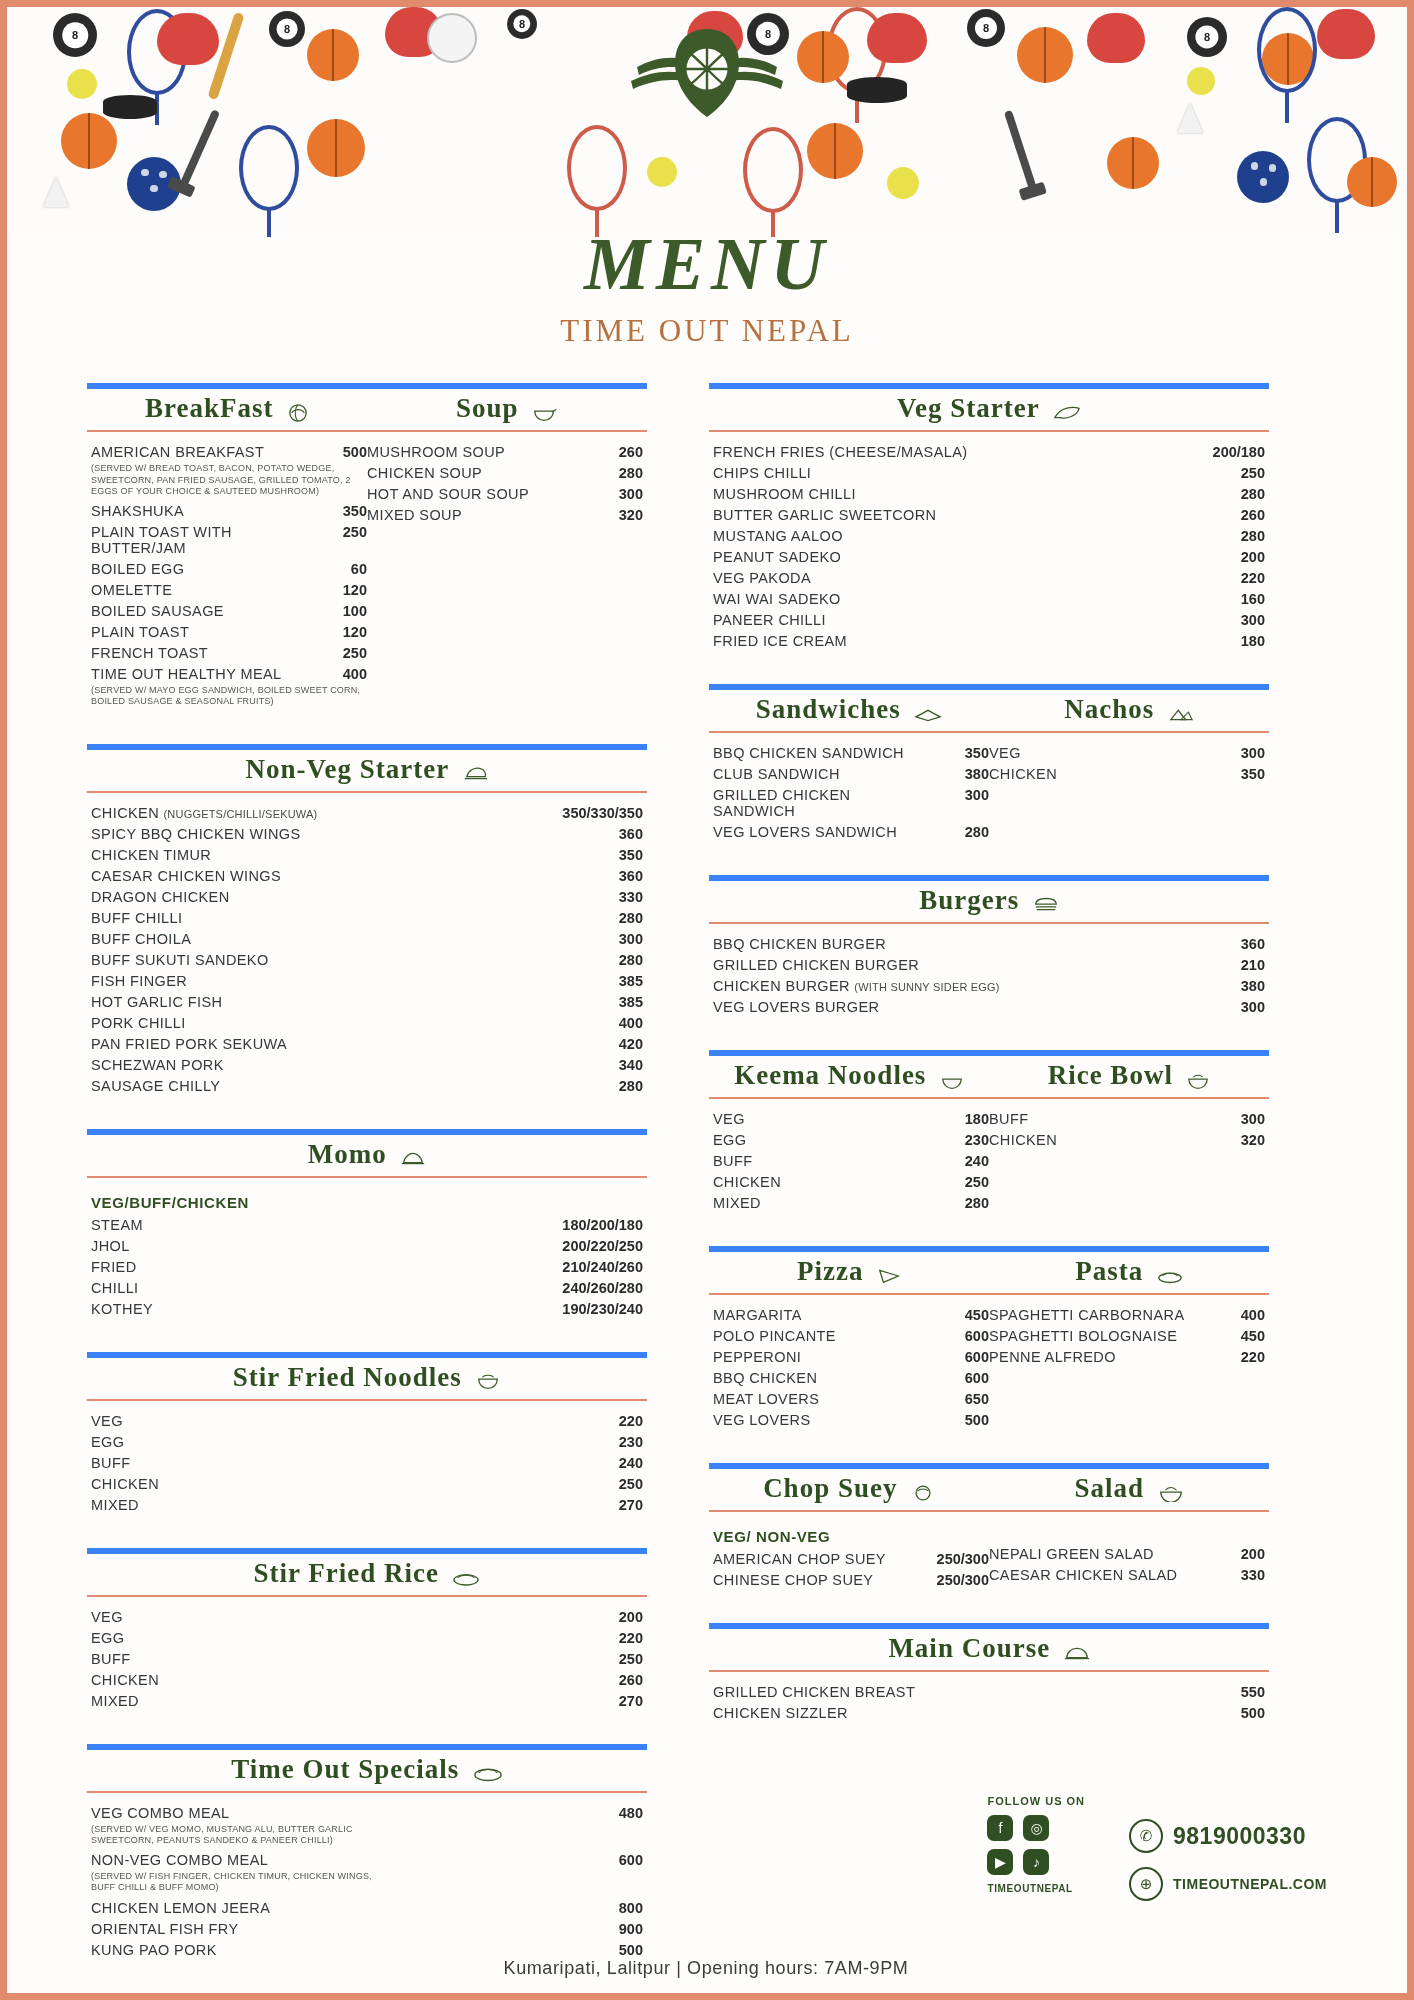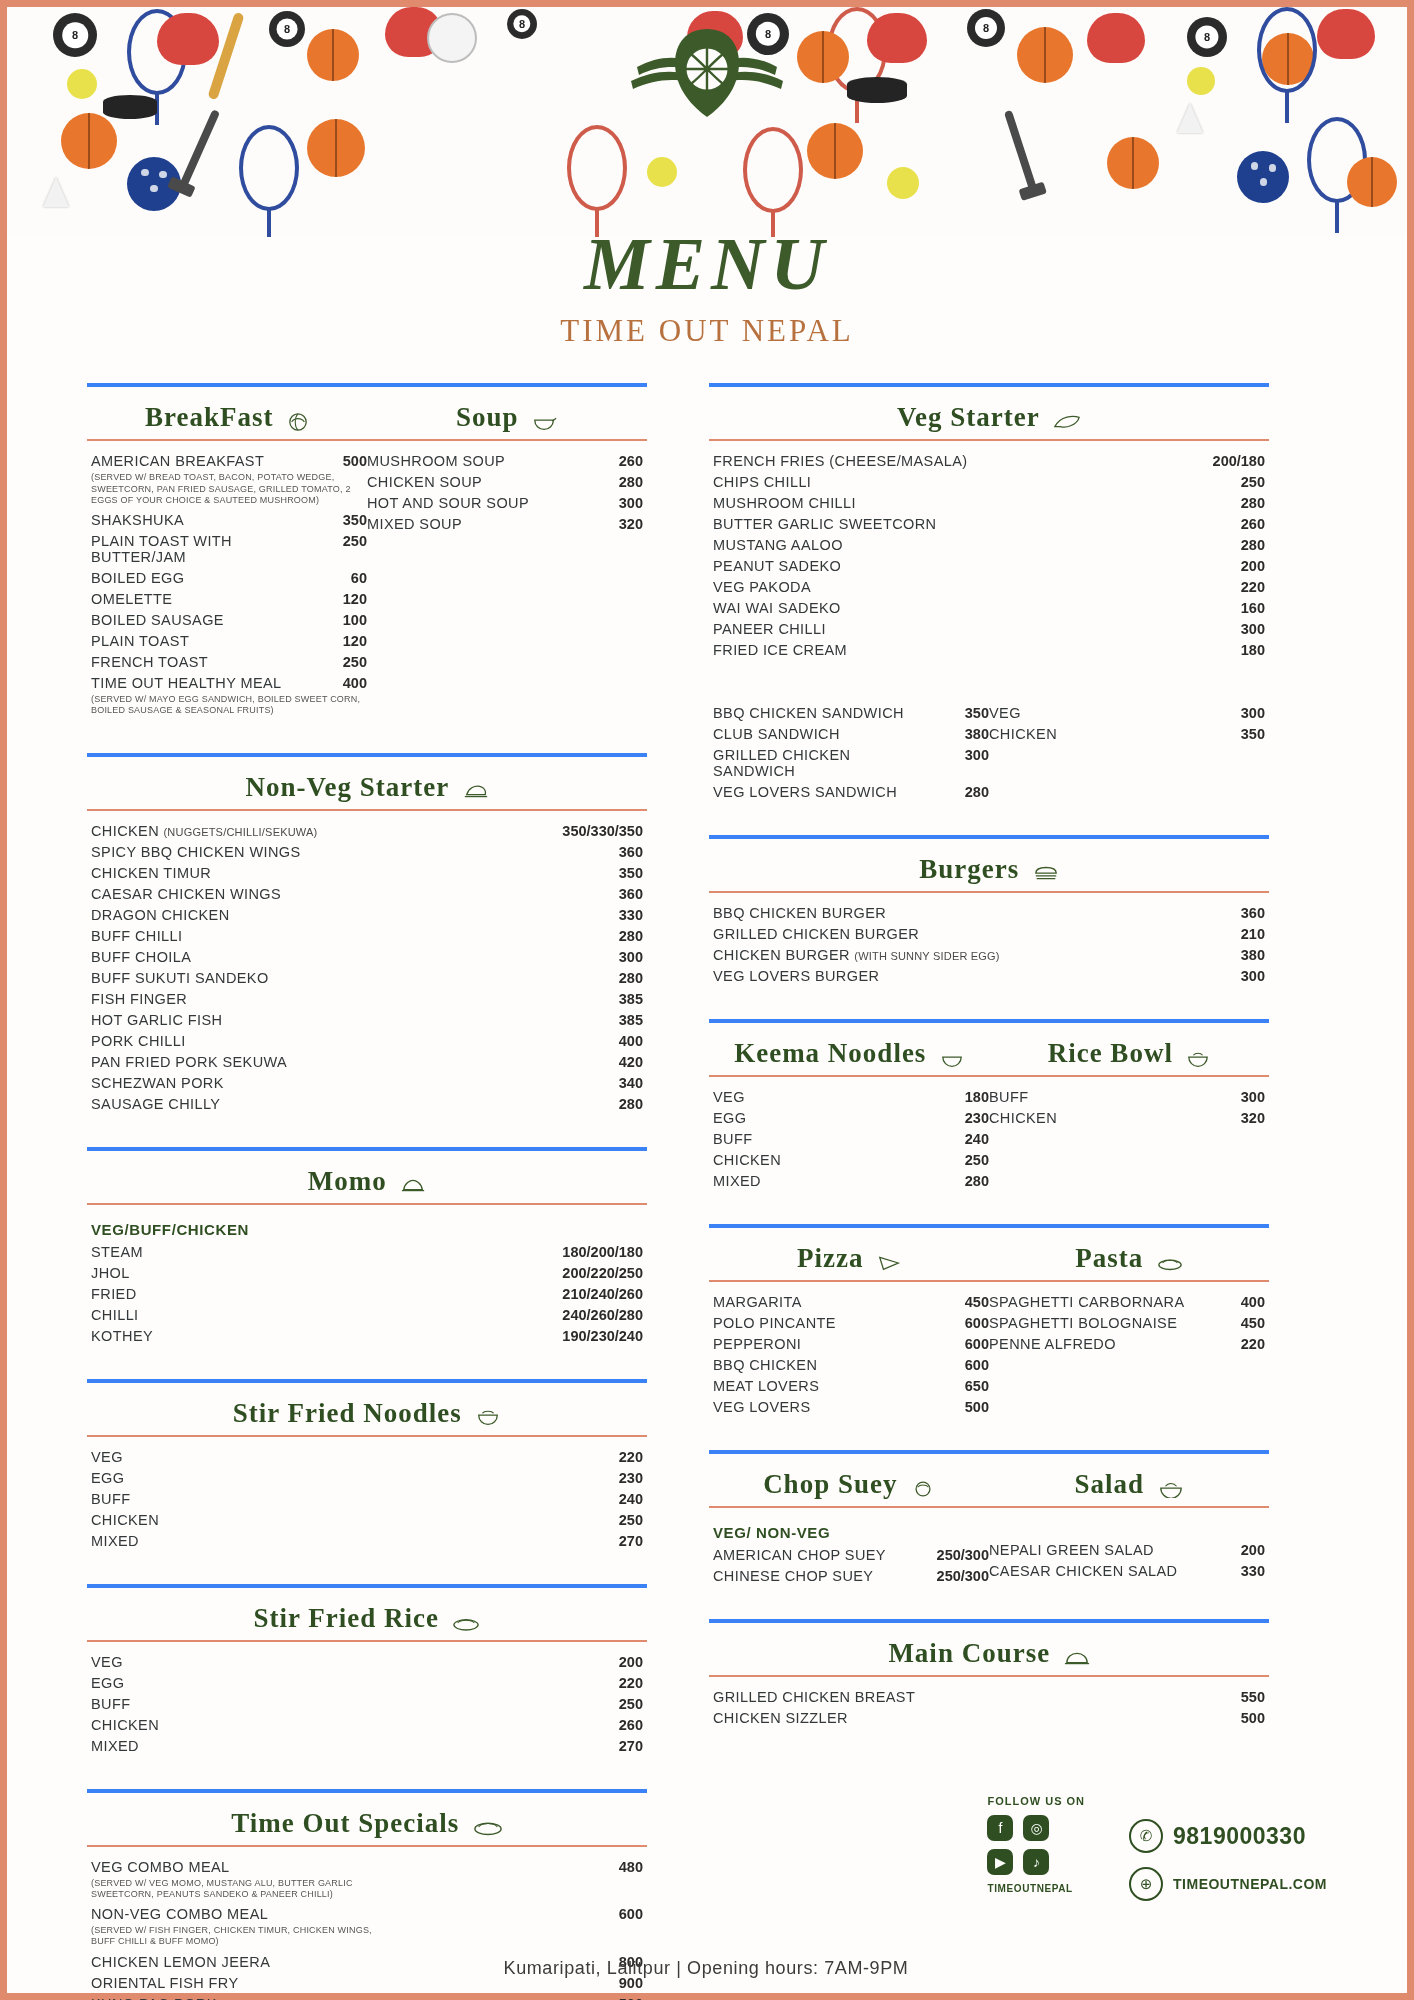--- a/index.html
+++ b/index.html
@@ -63,22 +63,22 @@
     font-size:31px;letter-spacing:3px;color:#b7713f;margin:14px 0 0;
   }
   
   .columns{display:flex;gap:62px;padding:34px 80px 0 80px;}
   .col{flex:1;}
   .col.left{max-width:560px;}
   .col.right{max-width:560px;}
 
   .sec{margin-bottom:26px;}
   .sec-head{
-    border-top:4px solid #3b82f6;border-bottom:2px solid #e08a6e;
-    padding:15px 0 6px;text-align:center;position:relative;
+    border-top:6px solid #3b82f6;border-bottom:2px solid #e08a6e;
+    padding:4px 0 6px;text-align:center;position:relative;
   }
   .sec-head h2{
     margin:0;font-family:"Liberation Serif", serif;font-size:27px;
     color:#2f4f22;letter-spacing:1px;font-weight:bold;display:inline-block;
   }
   .sec-head .ico{display:inline-block;vertical-align:middle;margin-left:9px;}
   .dual{display:flex;}
   .dual .half{flex:1;text-align:center;}
   .dual .half.first{border-right:0;}
   .rows{padding:12px 4px 4px 4px;}
@@ -544,20 +544,39 @@
               <div class="price">300</div>
             </div>
           <div class="row">
               <div class="name">FRIED ICE CREAM</div>
               <div class="price">180</div>
             </div>
         </div>
       </div>
 
       <div class="sec">
+        <div class="sec-head dual">
+          <div class="half first">
+            <h2>Sandwiches</h2>
+            <span class="ico">
+              <svg width="28" height="16" viewBox="0 0 30 16">
+                  <path d="M2 10l13-7 13 7-13 4z" fill="none" stroke="#3c5a2a" stroke-width="1.4"></path>
+                </svg>
+            </span>
+          </div>
+          <div class="half">
+            <h2>Nachos</h2>
+            <span class="ico">
+              <svg width="26" height="16" viewBox="0 0 28 16">
+                  <path d="M3 13l8-10 8 10z" fill="none" stroke="#3c5a2a" stroke-width="1.4"></path>
+                  <path d="M14 13l8-8 4 8z" fill="none" stroke="#3c5a2a" stroke-width="1.2"></path>
+                </svg>
+            </span>
+          </div>
+        </div>
         <div class="twocol-rows">
           <div class="cc">
             <div class="row">
                 <div class="name">BBQ CHICKEN SANDWICH</div>
                 <div class="price">350</div>
               </div>
             <div class="row">
                 <div class="name">CLUB SANDWICH</div>
                 <div class="price">380</div>
               </div>

